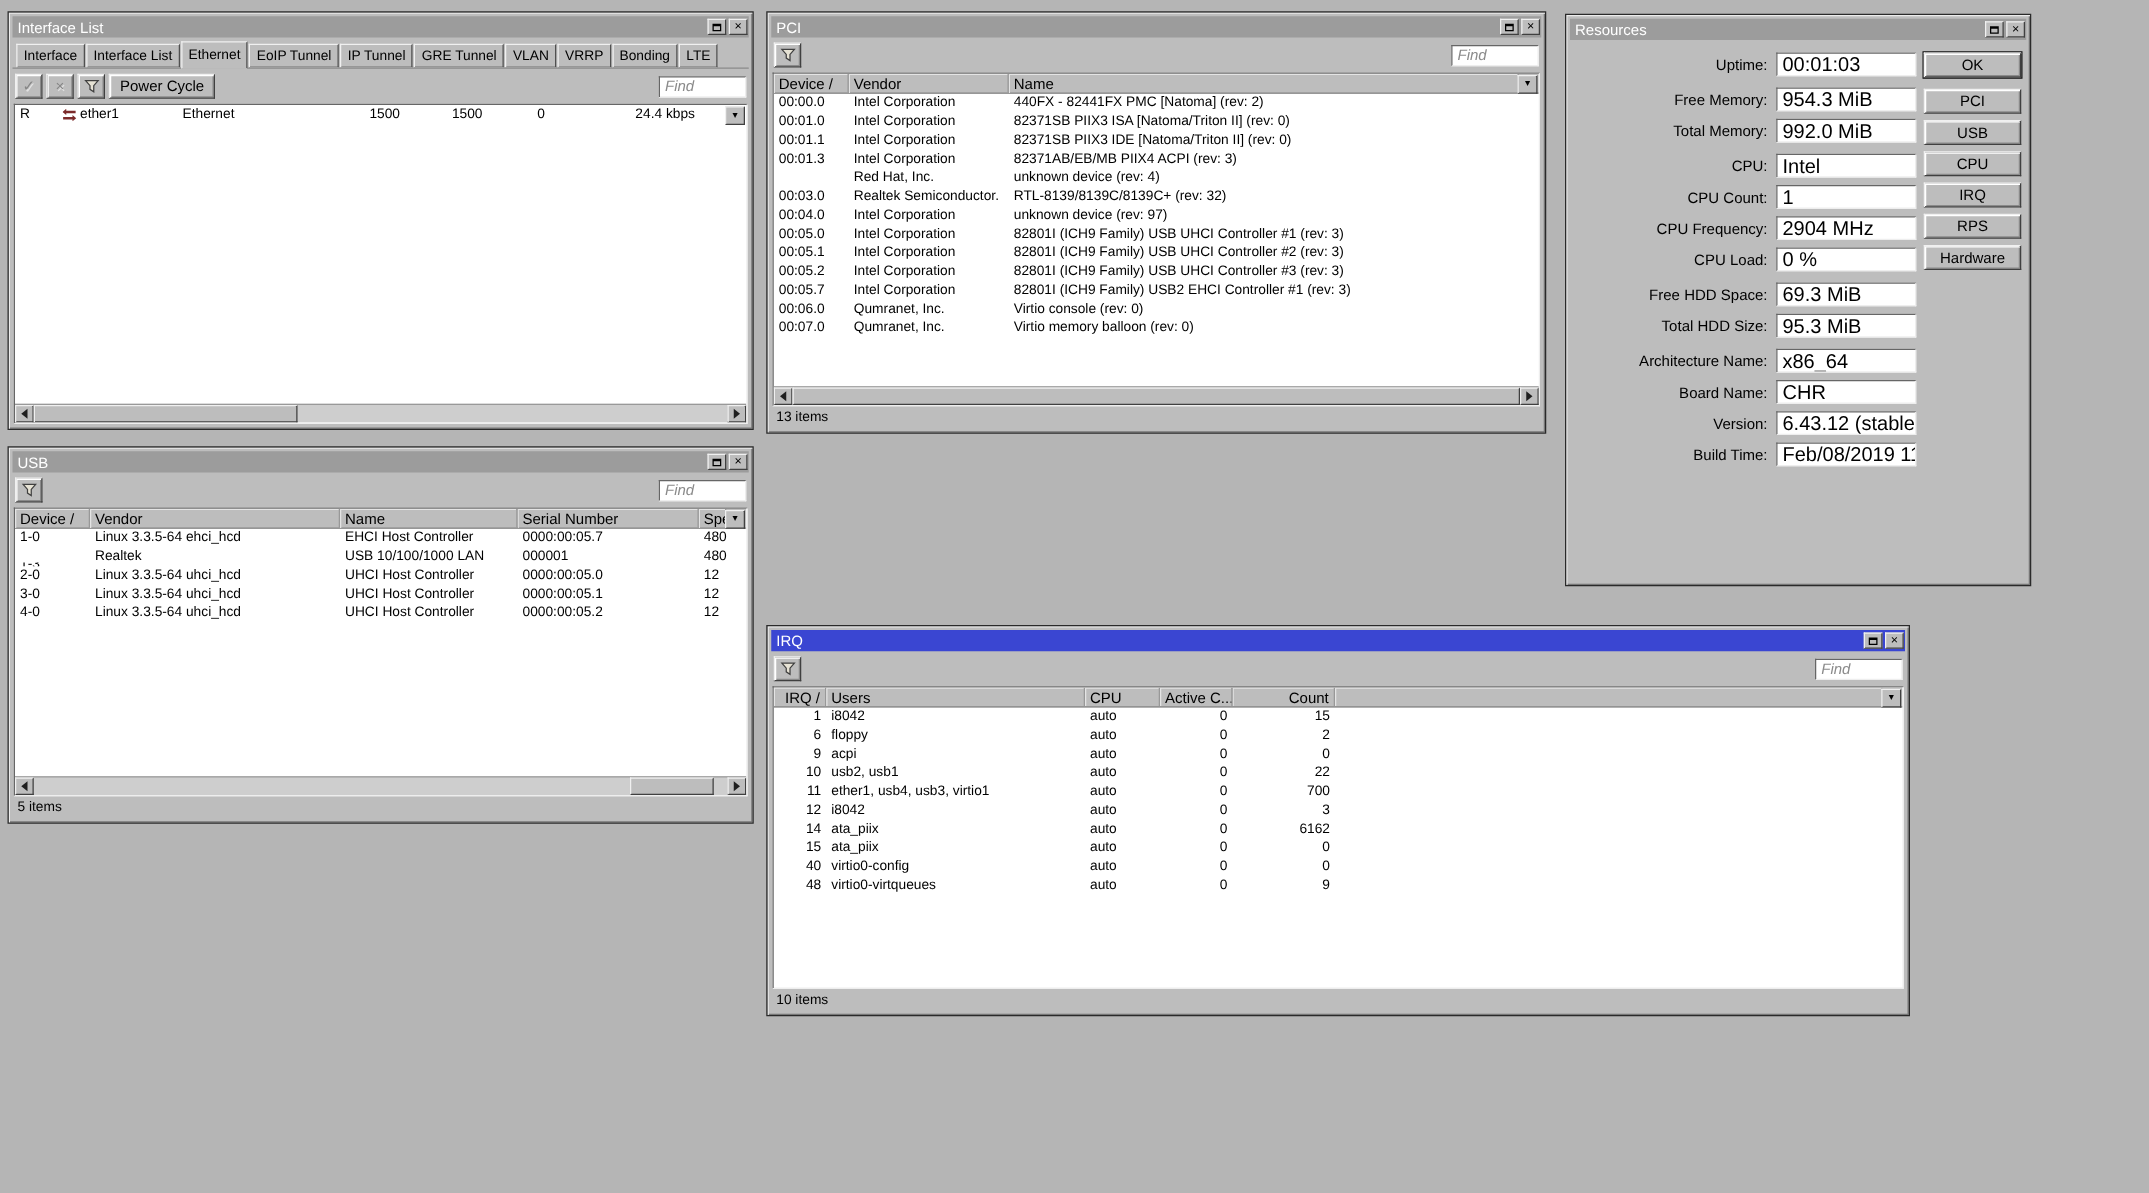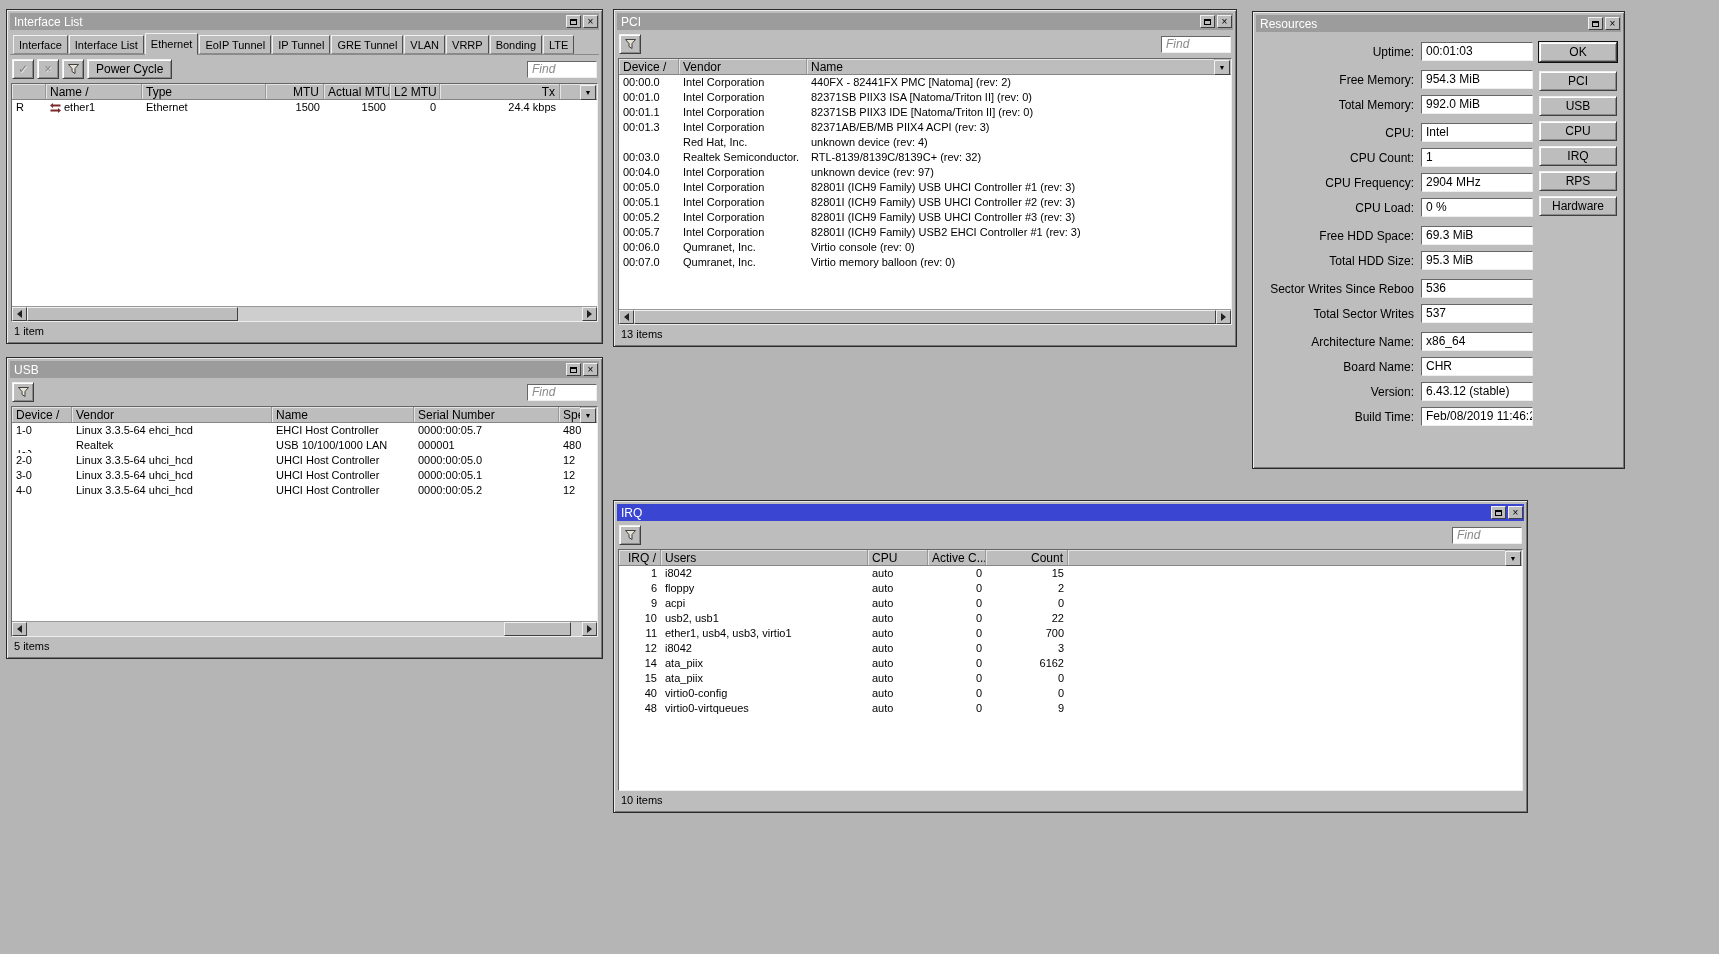--- a/index.html
+++ b/index.html
@@ -99,21 +99,21 @@
     border-bottom:1px solid var(--face,#bdbdbd);
   }
   .res-body{flex:1;display:flex;padding:10px 4px 4px;gap:6px;overflow:hidden;}
   .res-fields{flex:1;min-width:0;}
   .field-group{margin-bottom:9px;}
   .field-row{display:flex;align-items:center;height:19px;margin-bottom:6px;}
   .field-label{flex:1;text-align:right;margin-right:7px;white-space:nowrap;overflow:hidden;font-size:12px;}
   .field-value{
     flex:none;width:112px;height:19px;background:#fff;
     border:1px solid;border-color:#666 #eee #eee #666;
-    padding:1px 4px;font-size:12px;white-space:nowrap;overflow:hidden;
+    padding:1px 4px;font-size:16px;white-space:nowrap;overflow:hidden;
   }
   .res-buttons{flex:none;width:78px;display:flex;flex-direction:column;}
   .side-btn{width:100%;margin-bottom:5px;padding:1px 2px;}
   .side-btn.default{margin-bottom:9px;box-shadow:inset 1px 1px 0 #fff, inset -1px -1px 0 #8a8a8a, 0 0 0 1px #101010;}
 </style>
 </head>
 <body>
 
 <div class="window" style="left:6px;top:9px;width:597px;height:335px;">
   <div class="titlebar">
@@ -147,30 +147,20 @@
     <button class="btn icon-btn">
       <svg width="13" height="12" viewBox="0 0 13 12">
           <path d="M1.5 1.5 H11.5 L8 5.5 V10.5 L5 8.5 V5.5 Z" fill="#e6e2d4" stroke="#404040" stroke-width="1"></path>
         </svg>
     </button>
     <button class="btn">Power Cycle</button>
     <input class="find" placeholder="Find" style="">
   </div>
   <div class="table-wrap">
     <div class="tgrid">
-        <div class="thead">
-          <div class="th" style="width: 34px;"></div>
-          <div class="th" style="width: 96px;">Name /</div>
-          <div class="th" style="width: 124px;">Type</div>
-          <div class="th right" style="width: 58px;">MTU</div>
-          <div class="th right" style="width: 66px;">Actual MTU</div>
-          <div class="th right" style="width: 50px;">L2 MTU</div>
-          <div class="th right" style="width: 120px;">Tx</div>
-          <div class="th right" style="width: 60px;">Rx</div>
-        </div>
         <div class="tbody">
           <div class="tr">
             <div class="td" style="width: 34px;">
               <span>R</span>
             </div>
             <div class="td" style="width: 96px;">
               <span style="display: inline-flex;">
                 <svg width="11" height="10" viewBox="0 0 11 10">
                   <path d="M3 0 L0 2.5 L3 5 L3 3.5 L10.5 3.5 L10.5 1.5 L3 1.5 Z" fill="#7c2a2a"></path>
                   <path d="M8 5 L11 7.5 L8 10 L8 8.5 L0.5 8.5 L0.5 6.5 L8 6.5 Z" fill="#7c2a2a"></path>
@@ -207,21 +197,20 @@
           <span class="arr left"></span>
         </span>
       <span class="sb-track">
           <span class="sb-thumb" style="left:0;width:38%;"></span>
         </span>
       <span class="sb-btn">
           <span class="arr right"></span>
         </span>
     </div>
   </div>
-  <div class="statusbar">1 item</div>
 </div>
 
 <div class="window" style="left:6px;top:357px;width:597px;height:302px;">
   <div class="titlebar">
     <span class="title">USB</span>
     <span class="tb-btn">
         <span class="max-ico"></span>
       </span>
     <span class="tb-btn">
         <span>×</span>
@@ -828,30 +817,20 @@
             <div class="field-label">Free HDD Space:</div>
             <div class="field-value">69.3 MiB</div>
           </div>
           <div class="field-row">
             <div class="field-label">Total HDD Size:</div>
             <div class="field-value">95.3 MiB</div>
           </div>
         </div>
         <div class="field-group">
           <div class="field-row">
-            <div class="field-label">Sector Writes Since Reboo</div>
-            <div class="field-value">536</div>
-          </div>
-          <div class="field-row">
-            <div class="field-label">Total Sector Writes</div>
-            <div class="field-value">537</div>
-          </div>
-        </div>
-        <div class="field-group">
-          <div class="field-row">
             <div class="field-label">Architecture Name:</div>
             <div class="field-value">x86_64</div>
           </div>
           <div class="field-row">
             <div class="field-label">Board Name:</div>
             <div class="field-value">CHR</div>
           </div>
           <div class="field-row">
             <div class="field-label">Version:</div>
             <div class="field-value">6.43.12 (stable)</div>

